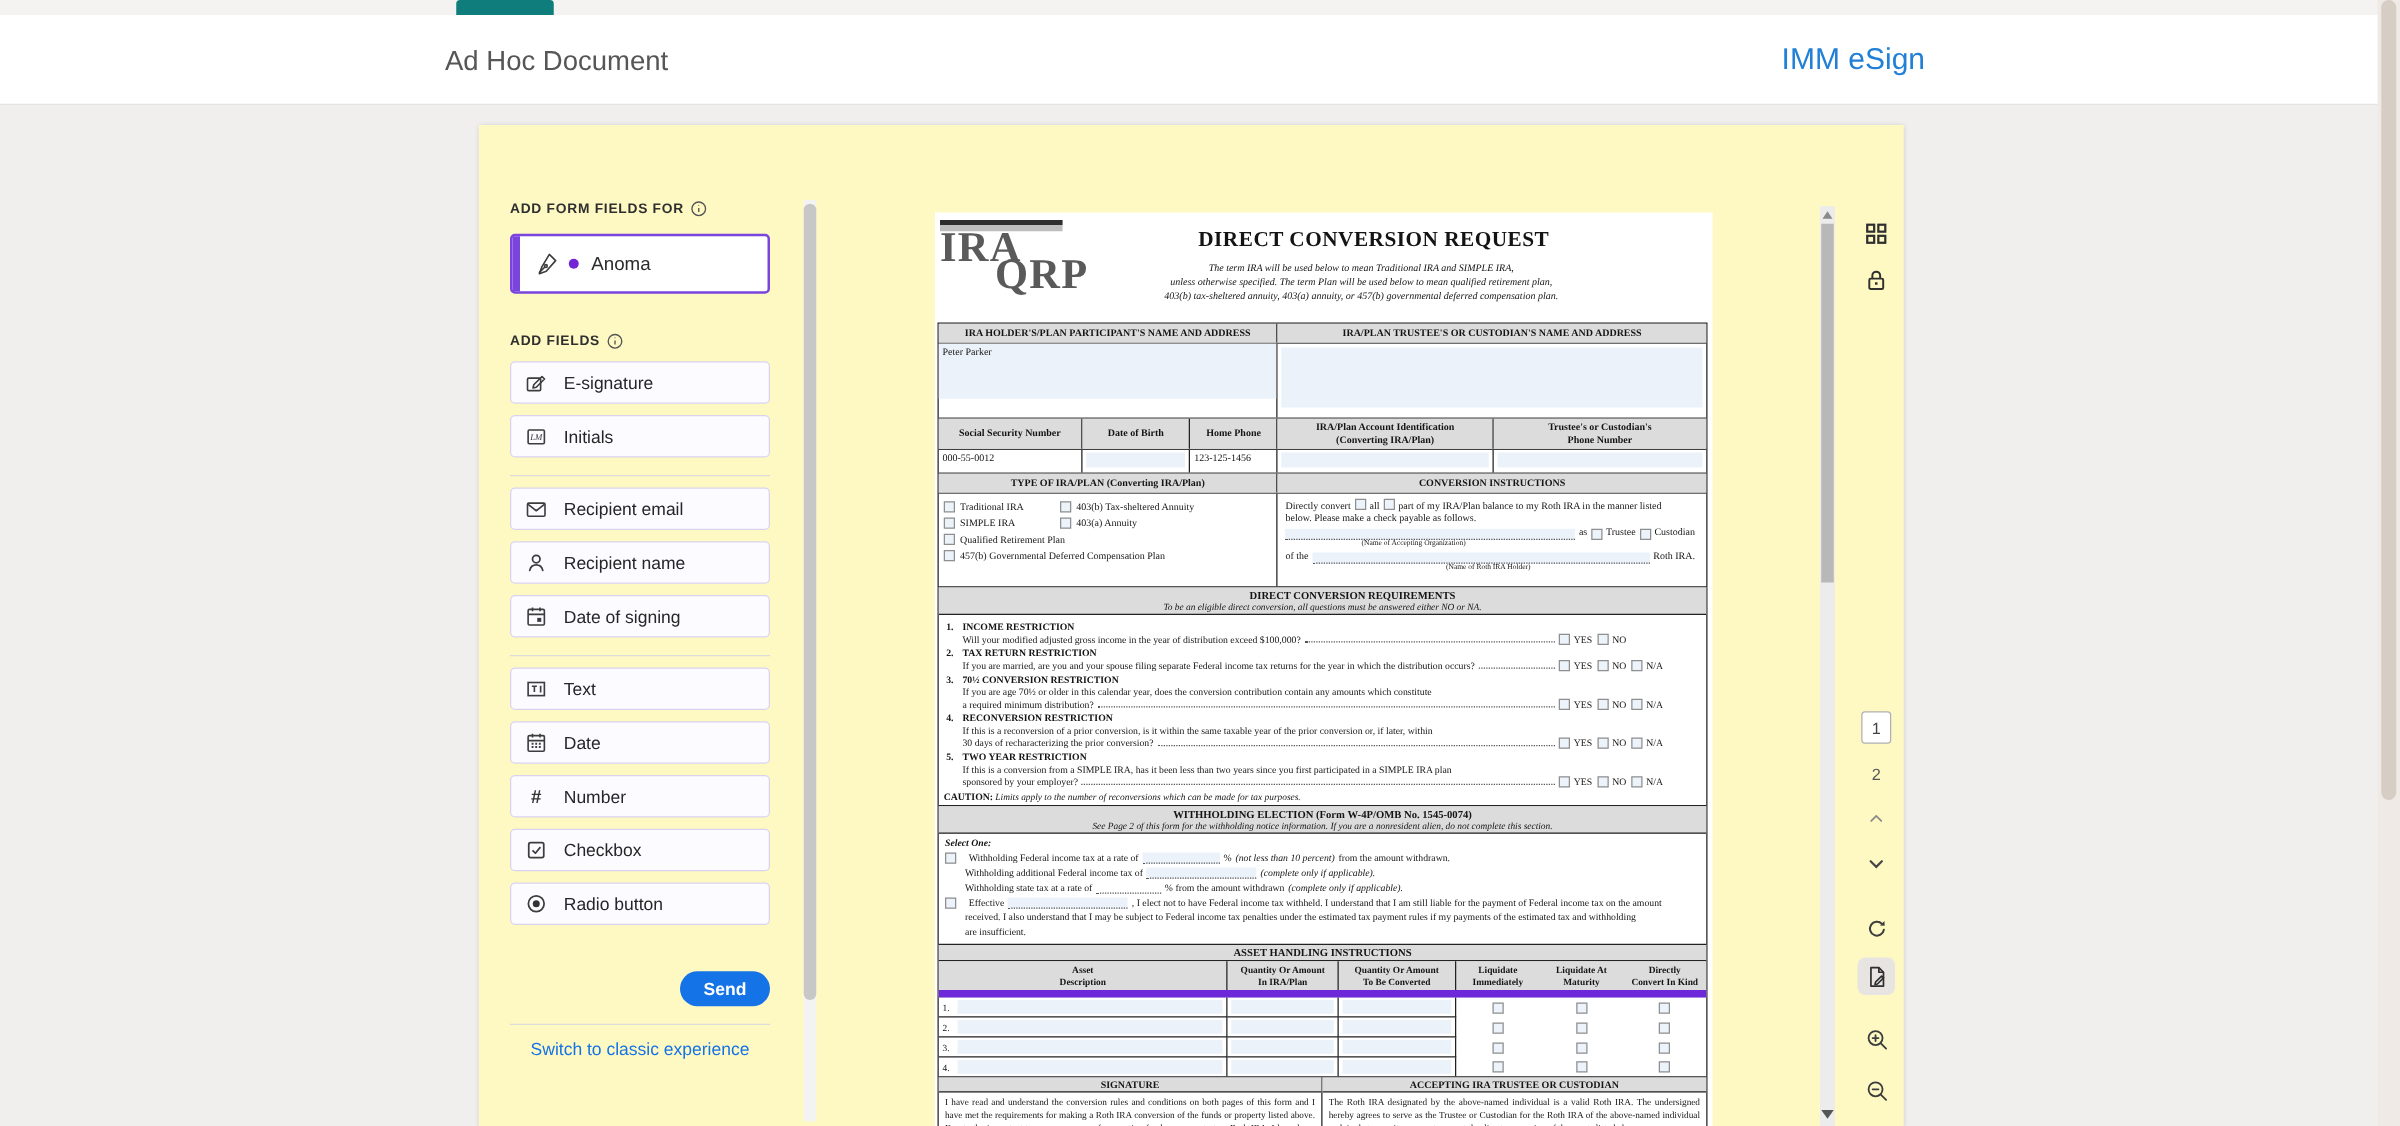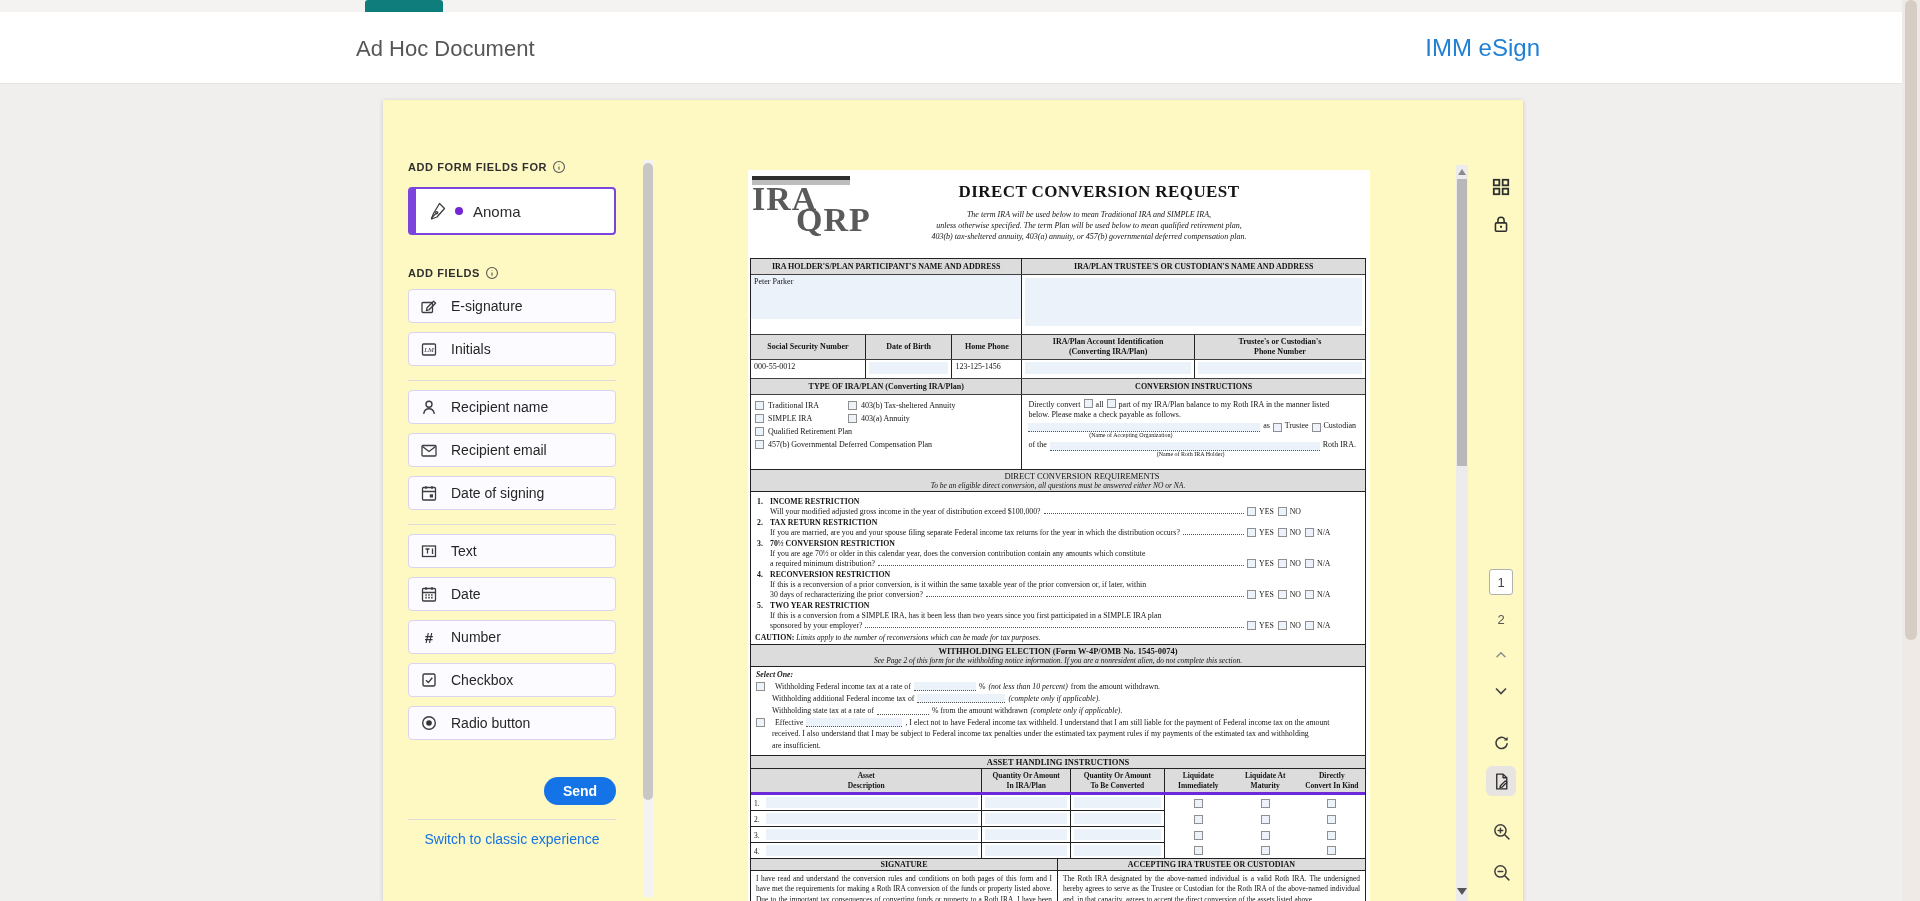--- a/index.html
+++ b/index.html
@@ -78,21 +78,21 @@
   .type-body { height:74px; font-size:8px; }
   .type-col { position:relative; padding:6px 16px 0 4px; }
   .topt { display:flex; align-items:center; gap:4px; margin-bottom:4px; white-space:nowrap; }
   .tcol2 { position:absolute; left:97px; top:6px; }
   .ci { padding:4px 6px 0 6px; font-size:8px; line-height:1.28; }
   .ci-row { display:flex; align-items:flex-end; margin-top:1px; }
   .ci-cap { font-size:6px; text-align:center; }
   .ci span { margin-right:3px; }
 
   .req-hdr { border-bottom:1px solid #222; background:#dcdcdc; text-align:center; padding:1px 0; }
-  .req-hdr .b1 { font-weight:normal; font-size:8.5px;padding-left:48px; }
+  .req-hdr .b1 { font-weight:bold; font-size:8.5px;padding-left:48px; }
   .req-hdr .b2 { font-style:italic; font-size:7.5px; }
   .req-wrap { border-bottom:1px solid #222; padding:3px 4px 2px 4px; font-size:7.8px; }
   .rt { font-weight:bold; margin-top:2px; }
   .rnum { display:inline-block; width:15px; padding-left:2px; }
   .rq { display:flex; align-items:flex-end; margin-top:1px; }
   .rqtext { padding-left:15px; white-space:nowrap; }
   .rq1 { padding-left:15px; margin-top:1px; }
   .ansgrp { width:114px; display:flex; align-items:center; gap:4px; flex:none; }
   .ans { display:flex; align-items:center; gap:3px; }
   .ans-ghost { visibility:hidden; }
@@ -101,21 +101,21 @@
 
   .wh-hdr { border-bottom:1px solid #222; background:#dcdcdc; text-align:center; padding:1px 0; }
   .wh-body { border-bottom:1px solid #222; padding:3px 5px 4px 5px; font-size:7.8px; }
   .wh-sel { font-weight:bold; font-style:italic; margin-bottom:2px; }
   .wh-opt { margin-top:3px; display:flex; align-items:flex-end; flex-wrap:nowrap; }
   .wh-opt > span { margin-right:3px; }
   .indent { display:inline-block; width:13px; flex:none; }
   .wh-par { margin-top:2px; padding-left:16px; line-height:1.3; }
 
   .ah-hdr { border-bottom:1px solid #222; background:#dcdcdc; text-align:center; font-weight:bold; font-size:8.5px; padding:1px 0; }
-  .ah-cols { display:flex; border-bottom:3px solid #6d28d9; background:#dcdcdc; }
+  .ah-cols { display:flex; border-bottom:6px solid #6d28d9; background:#dcdcdc; }
   .ah-c { font-weight:bold; font-size:7.5px; text-align:center; padding:2px 0; }
   .a1{width:37.7%;border-right:1px solid #222}.a2{width:14.4%;border-right:1px solid #222}.a3{width:15.3%;border-right:1px solid #222}.a4{width:10.9%}.a5{width:10.9%}.a6{width:10.8%}
   .ah-row { display:flex; height:16px; }
   .ah-num { font-size:7.5px; padding:2px 0 0 3px; width:12px; flex:none; }
   .ah-cell { display:flex; align-items:center; }
   .ah-cell.bordered { border-right:1px solid #222; border-bottom:1px solid #222; }
   .ah-box { flex:1; height:11px; margin:0 3px; }
   .ah-cb { justify-content:center; }
   .ah-last { border-bottom:1px solid #222; }
 
@@ -196,35 +196,35 @@
             <text x="9" y="12" text-anchor="middle" font-size="7" font-style="italic" font-family="Liberation Serif, serif" fill="#333" stroke="none">LM</text>
           </svg>
         </span>
       <span>Initials</span>
     </div>
 
     <div class="side-div"></div>
 
     <div class="fbtn">
       <span>
+          <svg width="18" height="18" viewBox="0 0 18 18" fill="none" stroke="#3d3d3d" stroke-width="1.3" stroke-linejoin="round">
+            <rect x="2" y="4.5" width="14" height="10.5" rx="1"></rect>
+            <path d="M2.5 5.5L9 10.6l6.5-5.1"></path>
+          </svg>
+        </span>
+      <span>Recipient email</span>
+    </div>
+    <div class="fbtn">
+      <span>
           <svg width="18" height="18" viewBox="0 0 18 18" fill="none" stroke="#3d3d3d" stroke-width="1.4" stroke-linecap="round">
             <circle cx="9" cy="6.2" r="3"></circle>
             <path d="M3.8 15.3c.6-2.9 2.7-4.5 5.2-4.5s4.6 1.6 5.2 4.5"></path>
           </svg>
         </span>
       <span>Recipient name</span>
-    </div>
-    <div class="fbtn">
-      <span>
-          <svg width="18" height="18" viewBox="0 0 18 18" fill="none" stroke="#3d3d3d" stroke-width="1.3" stroke-linejoin="round">
-            <rect x="2" y="4.5" width="14" height="10.5" rx="1"></rect>
-            <path d="M2.5 5.5L9 10.6l6.5-5.1"></path>
-          </svg>
-        </span>
-      <span>Recipient email</span>
     </div>
     <div class="fbtn">
       <span>
           <svg width="18" height="18" viewBox="0 0 18 18" fill="none" stroke="#3d3d3d" stroke-width="1.3">
             <rect x="2.5" y="3.5" width="13" height="12.5" rx="1"></rect>
             <path d="M2.5 7.5h13M6 2v3M12 2v3"></path>
             <rect x="9.8" y="10.3" width="3.2" height="3.2" fill="#3d3d3d" stroke="none"></rect>
           </svg>
         </span>
       <span>Date of signing</span>

